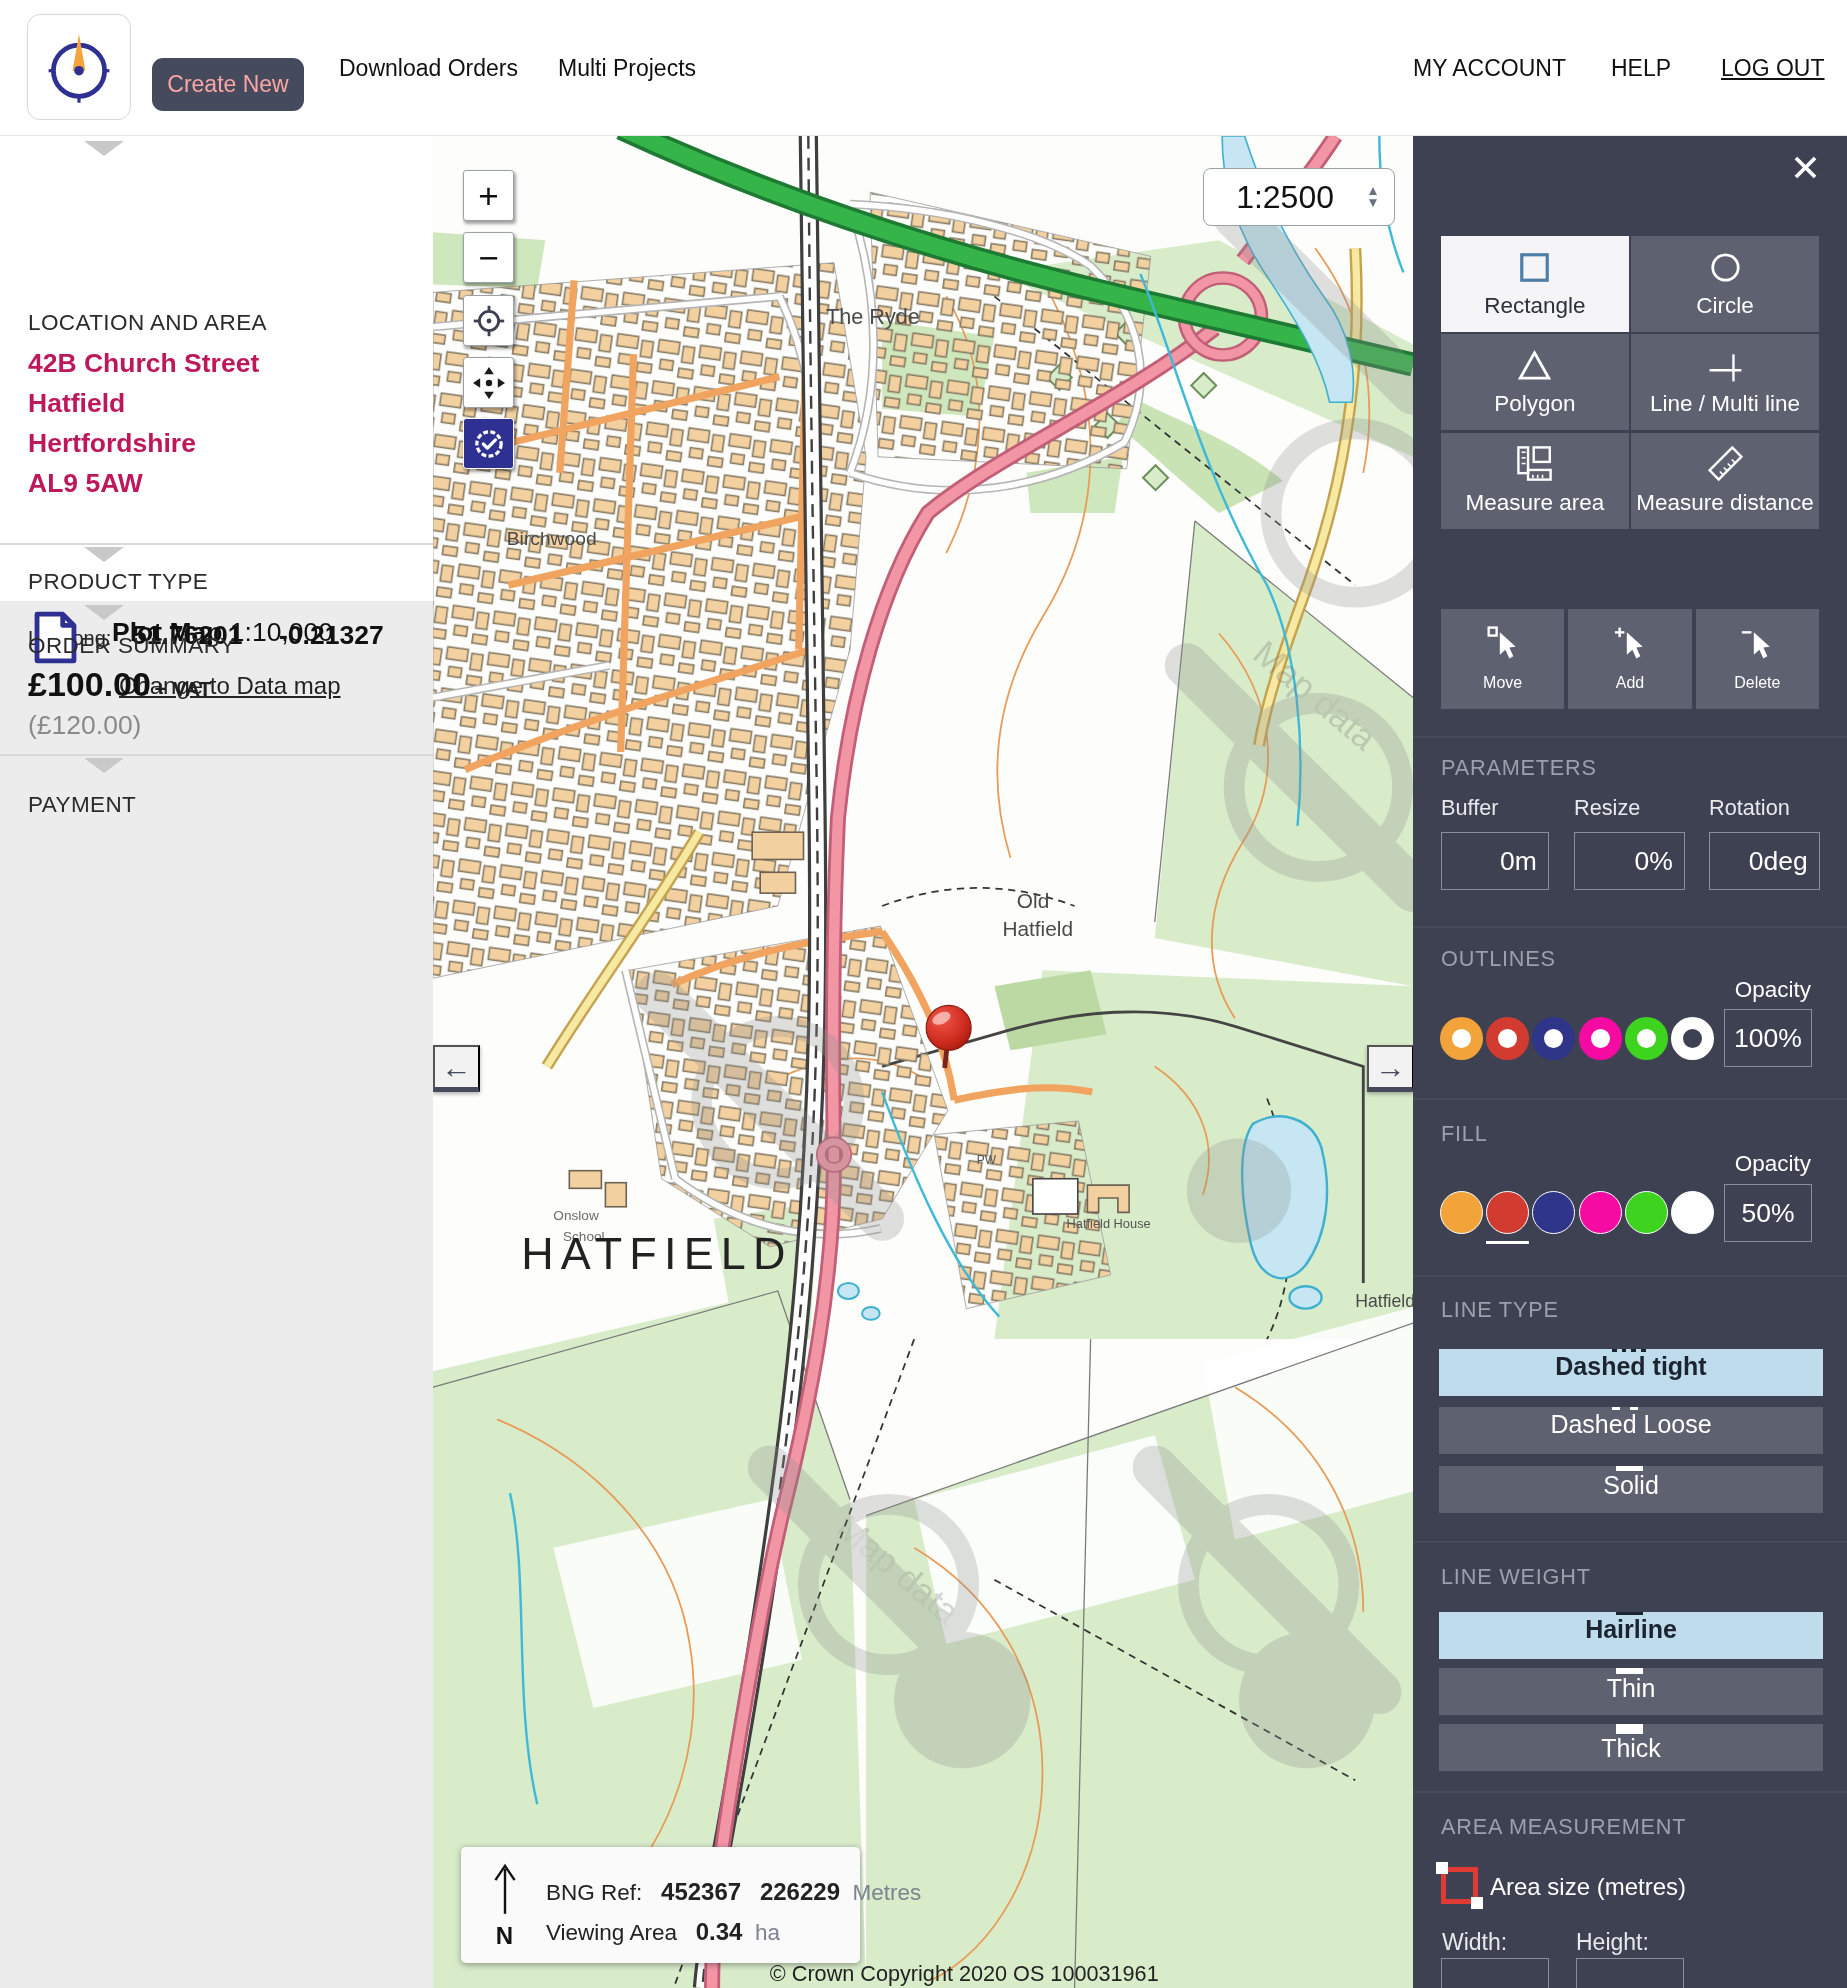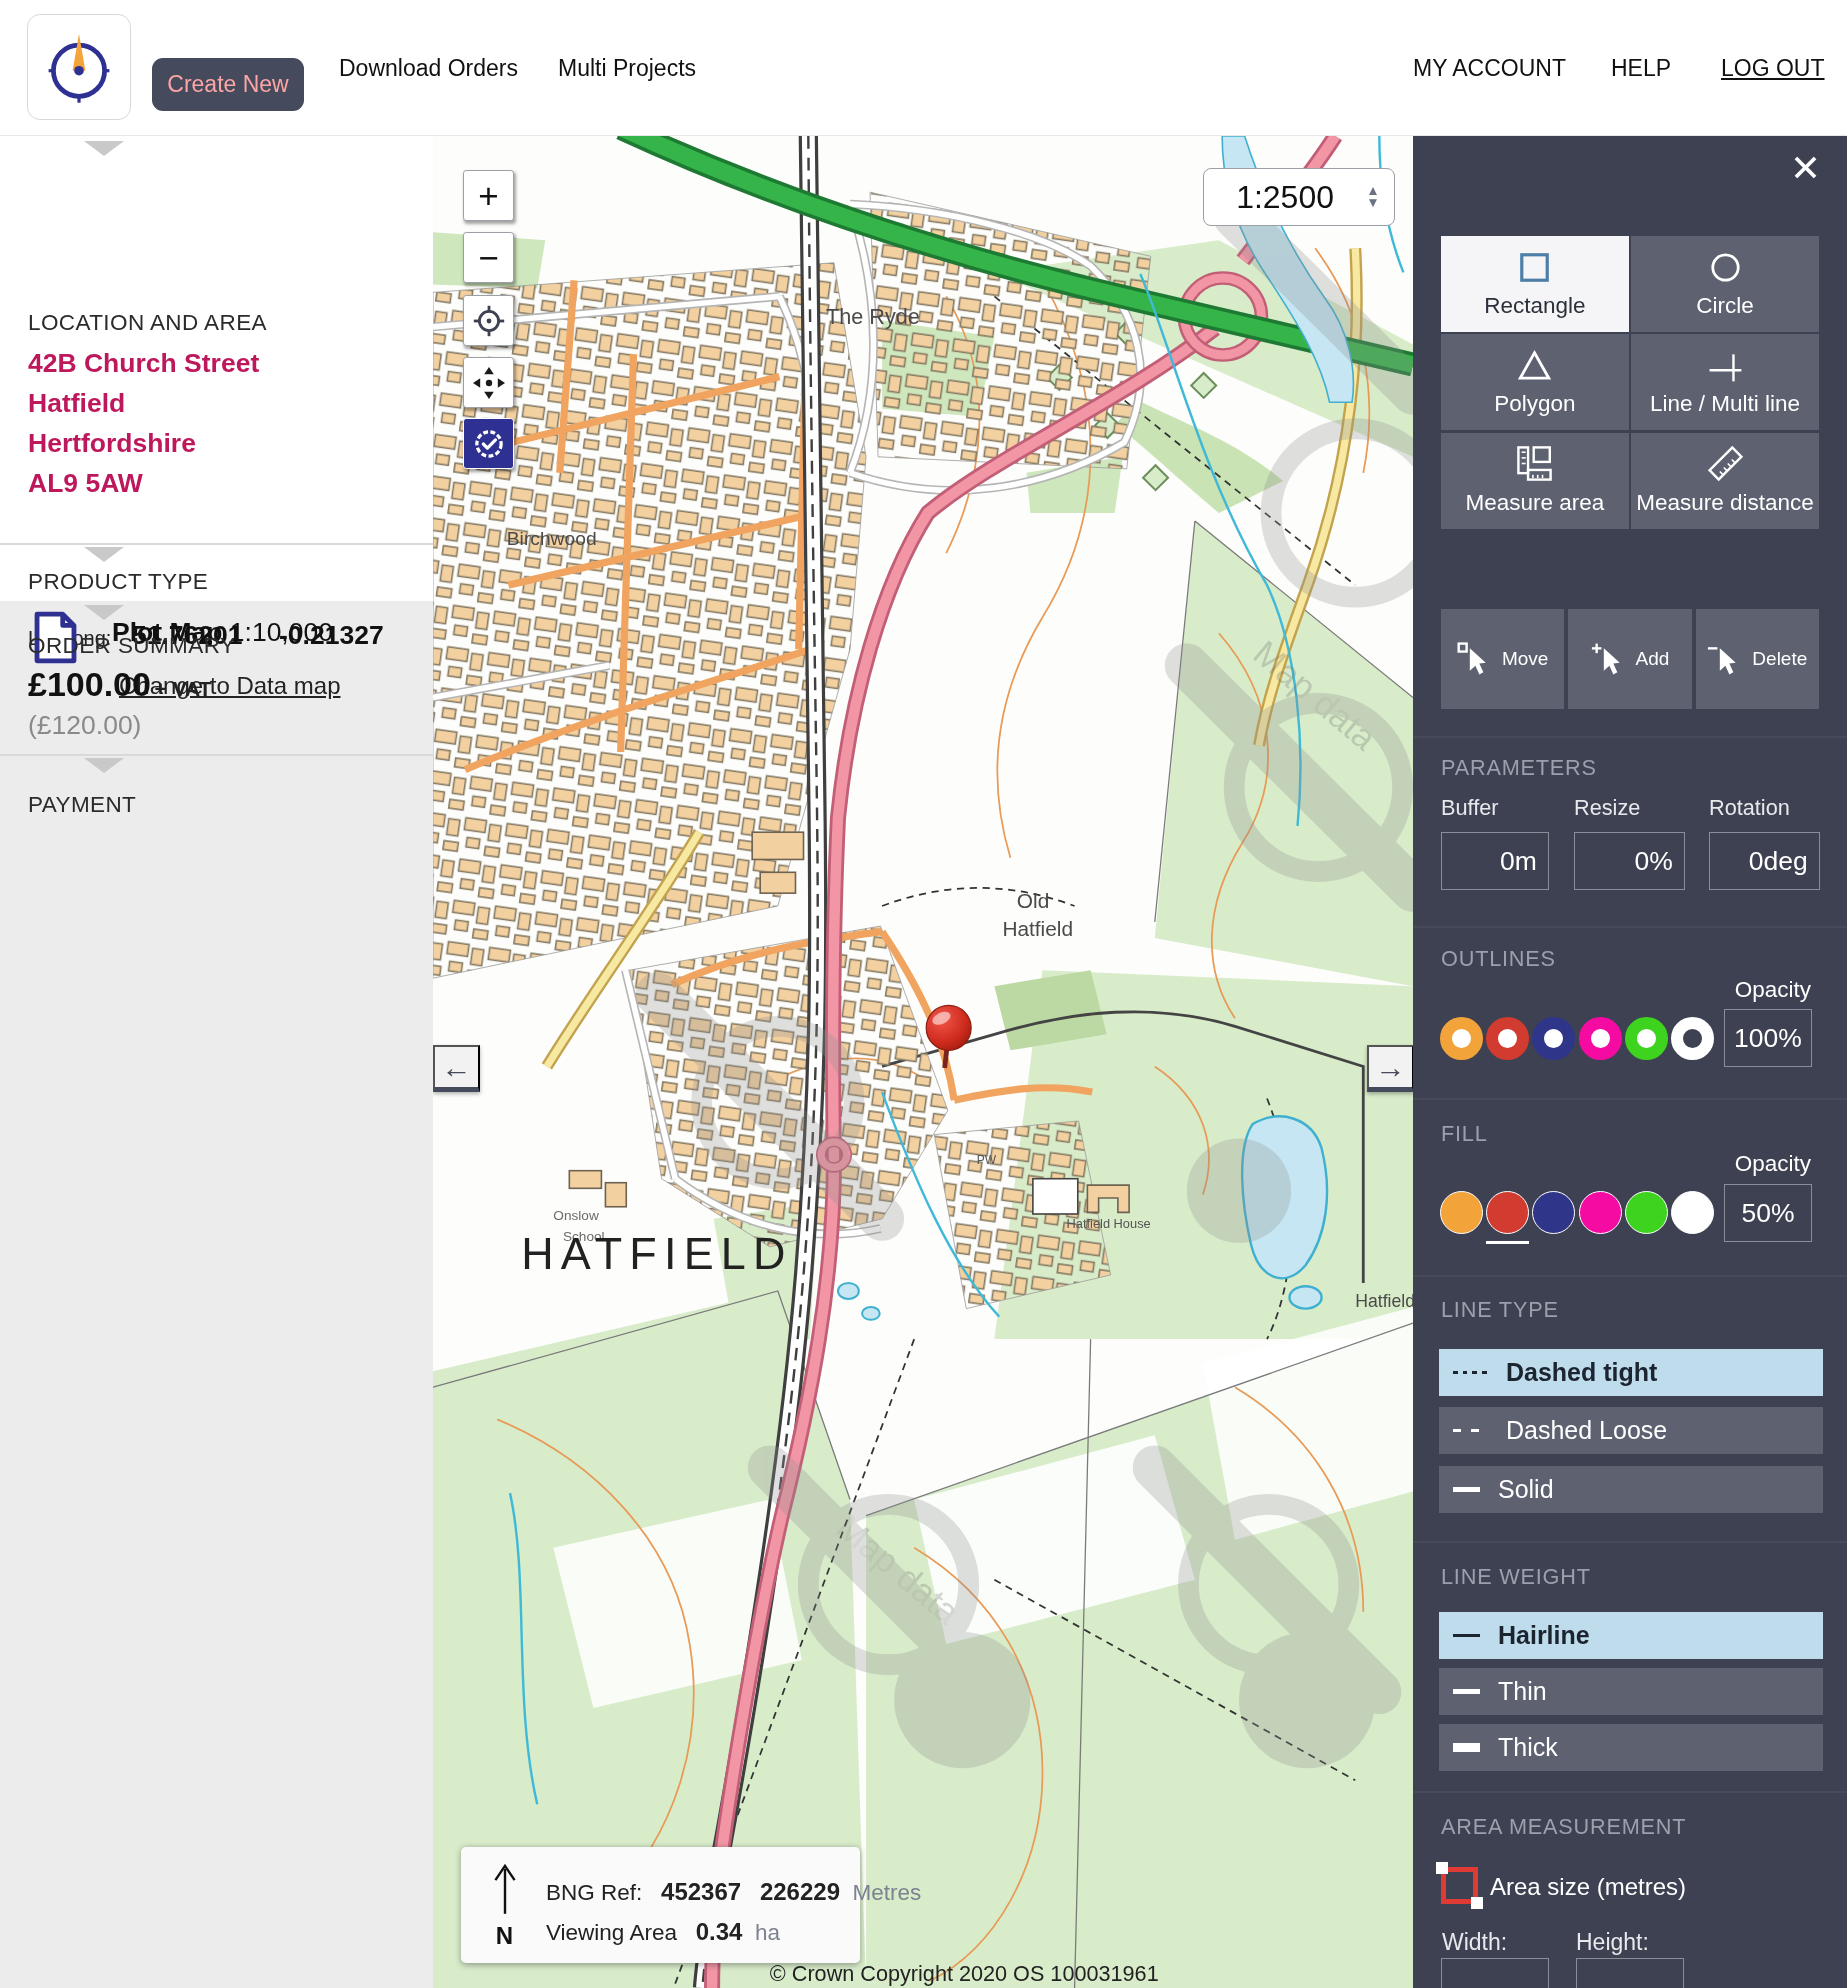--- a/index.html
+++ b/index.html
@@ -48,30 +48,30 @@
   .ib-gray{color:#7d8290;}
   
   #panel{position:absolute;left:1413px;top:136px;width:435px;height:1852px;background:#3d4152;overflow:hidden;z-index:25;}
   .p-close{position:absolute;right:27px;top:14.4px;font-size:37px;color:#fff;line-height:37px;}
   .p-div{position:absolute;left:0;width:435px;height:1.6px;background:#51556277;}
   .p-title{position:absolute;left:28px;font-size:21.7px;color:#9ba0ad;letter-spacing:0.8px;}
   .tools{position:absolute;left:28px;top:100px;width:378px;display:grid;grid-template-columns:1fr 1fr;gap:2.4px;}
   .tool{height:96px;background:#5d6170;color:#fff;display:flex;flex-direction:column;align-items:center;justify-content:center;gap:8px;font-size:22.5px;}
   .tool.active{background:#f5f5f7;color:#2b2f3a;}
   .actions{position:absolute;left:28px;top:473px;width:378px;display:grid;grid-template-columns:1fr 1fr 1fr;gap:4px;}
-  .action{height:100px;background:#5d6170;color:#fff;display:flex;flex-direction:row;align-items:center;justify-content:center;gap:13px;font-size:19px;}
+  .action{height:100px;background:#5d6170;color:#fff;display:flex;flex-direction:column;align-items:center;justify-content:center;gap:13px;font-size:16px;}
   .param-label{position:absolute;font-size:21.7px;color:#e8e9ec;top:659px;}
   .param-box{position:absolute;top:696px;height:58px;border:1.6px solid #8a8e99;color:#fff;font-size:26.5px;display:flex;align-items:center;justify-content:flex-end;padding-right:11.2px;}
   .op-label{position:absolute;right:37px;font-size:22.5px;color:#fff;}
   .op-box{position:absolute;left:311px;width:88px;height:58px;border:1.6px solid #8a8e99;color:#fff;font-size:26.5px;display:flex;align-items:center;justify-content:center;}
   .swatch-row{position:absolute;left:27px;display:flex;gap:3.2px;}
   .donut{width:43px;height:43px;border-radius:50%;background:#fff;border:12px solid #000;}
   .fillc{width:43px;height:43px;border-radius:50%;border:1.6px solid #fff;position:relative;}
   .fillc .ul{position:absolute;left:-1.6px;bottom:-11.2px;width:43px;height:3.2px;background:#fff;}
-  .opt{position:absolute;left:26px;width:384px;height:47px;background:#5d6170;color:#fff;display:flex;align-items:center;font-size:25px;}
+  .opt{position:absolute;left:26px;width:384px;height:47px;background:#5d6170;color:#fff;display:flex;align-items:center;font-size:25px;flex-direction:column;}
   .opt .ic{width:35px;margin-left:14.4px;margin-right:17.6px;flex:none;}
   .opt.sel{background:#bedcec;color:#1c2430;font-weight:bold;}
   .dash-t{height:3.2px;background:repeating-linear-gradient(90deg,currentColor 0 4.8px,transparent 4.8px 9.6px);}
   .dash-l{height:3.2px;background:repeating-linear-gradient(90deg,currentColor 0 8px,transparent 8px 17.6px);}
   .bar2{height:3.2px;background:currentColor;}
   .bar5{height:5.6px;background:currentColor;}
   .bar10{height:9.6px;background:currentColor;}
   .solidline{height:4.8px;background:currentColor;}
   .area-icon{position:absolute;left:28px;top:1731px;width:37px;height:37px;border:5.6px solid #e03a34;}
   .area-icon:before,.area-icon:after{content:"";position:absolute;width:11.2px;height:11.2px;background:#fff;}

